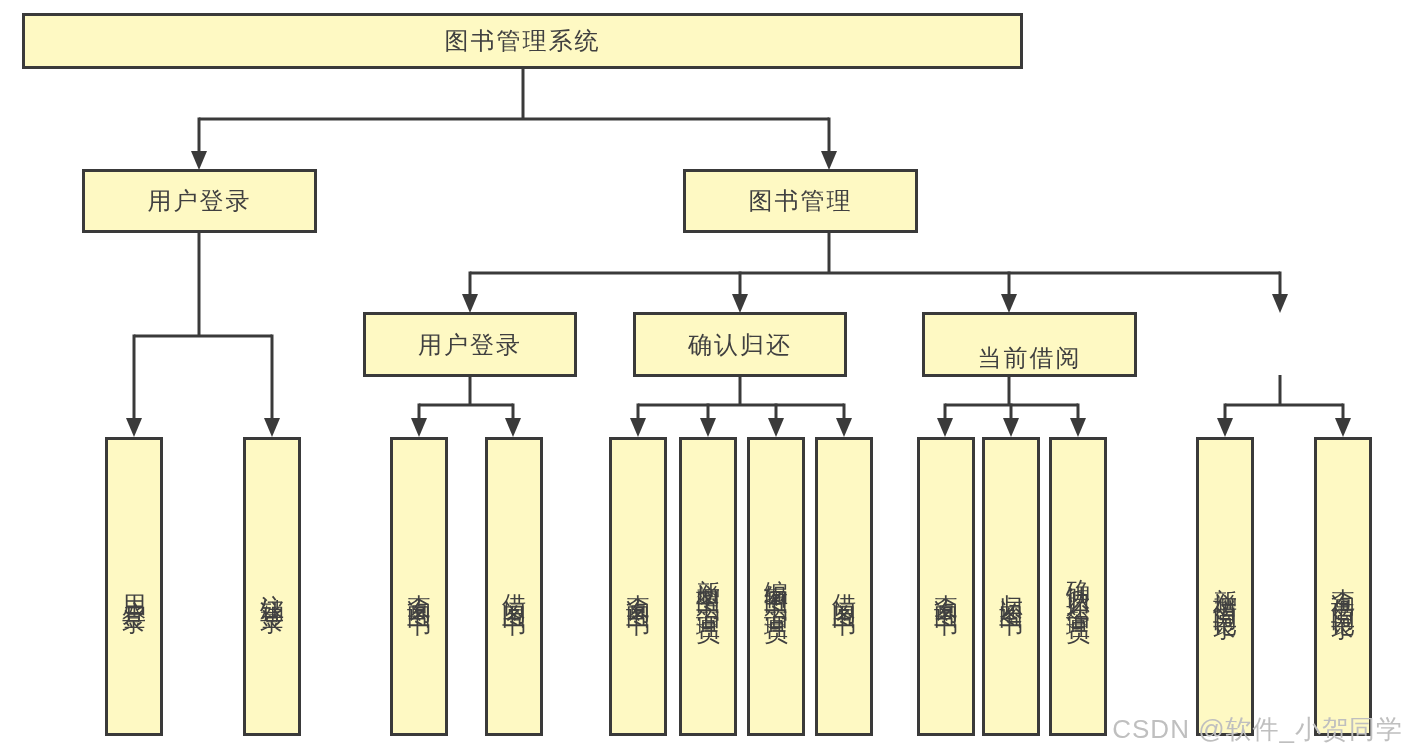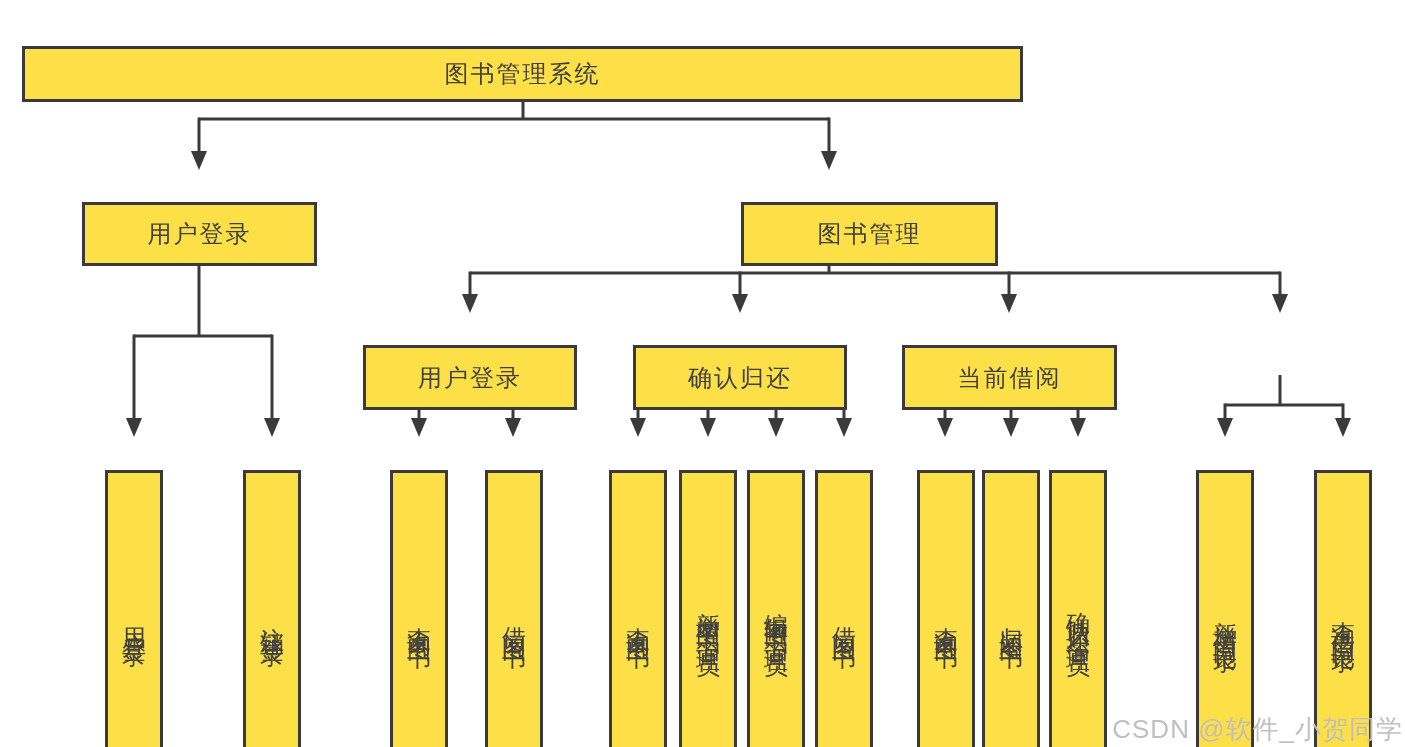--- a/index.html
+++ b/index.html
@@ -18,46 +18,45 @@
     font-family:"Liberation Sans", sans-serif;
     color:var(--text);
   }
   .wires{position:absolute;left:0;top:0;width:1405px;height:747px;}
   .ln{stroke:var(--line);stroke-width:3;fill:none;}
   .ar{fill:var(--line);stroke:none;}
   .box{
     position:absolute;
     box-sizing:border-box;
     border:3px solid var(--line);
-    background:#fde047;
+    background:#fef9c3;
     display:flex;
     align-items:center;
     justify-content:center;
     text-align:center;
-    margin-top:33px;
   }
   .h .lbl{
     font-size:24px;
     letter-spacing:2px;
     white-space:nowrap;
   }
   .v .lbl{
     writing-mode:vertical-rl;
     text-orientation:mixed;
     font-size:24px;
     letter-spacing:6px;
     line-height:1;
   }
   
   #n-root          {left:22px;  top:13px;  width:1001px; height:56px;}
   #n-user-login    {left:82px;  top:169px; width:235px;  height:64px;}
-  #n-book-mgmt     {left:741px; top:169px; width:257px;  height:64px;}
+  #n-book-mgmt     {left:683px; top:169px; width:235px;  height:64px;}
   #n-new-book-rec  {left:363px; top:312px; width:214px;  height:65px;}
   #n-book-borrow   {left:633px; top:312px; width:214px;  height:65px;}
-  #n-current-borrow{left:902px; top:312px; width:215px;  height:65px;}
+  #n-current-borrow{left:922px; top:312px; width:215px;  height:65px;align-items:flex-end;}
   #n-borrow-records{left:1173px;top:312px; width:214px;  height:65px;}
   .leaf{top:437px; width:58px; height:299px;}
   #n-leaf-a1{left:105px;}
   #n-leaf-a2{left:243px;}
   #n-leaf-b1{left:390px;}
   #n-leaf-b2{left:485px;}
   #n-leaf-c1{left:609px;}
   #n-leaf-c2{left:679px;}
   #n-leaf-c3{left:747px;}
   #n-leaf-c4{left:815px;}

